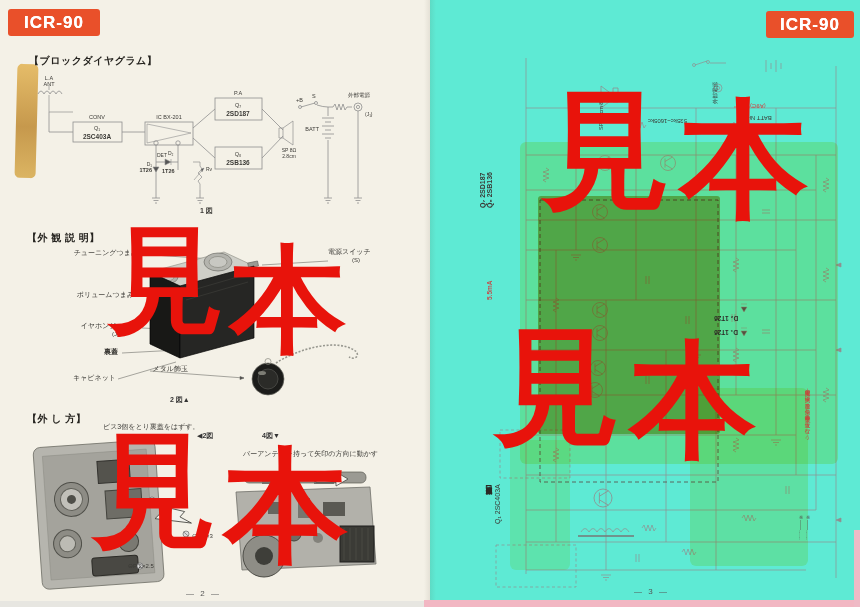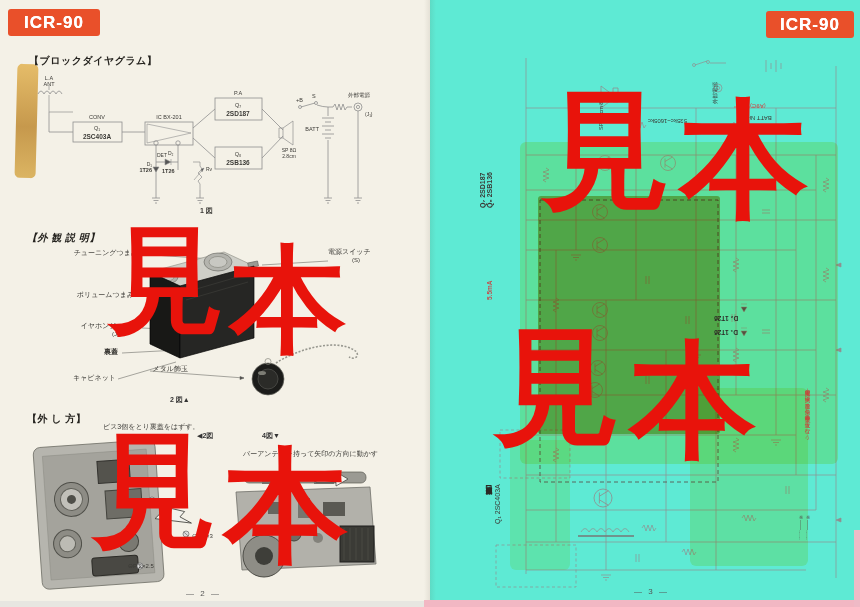--- a/index.html
+++ b/index.html
@@ -122,21 +122,21 @@
       <text x="178" y="95" font-size="5">Rv</text>
       <text x="268" y="26">+B</text>
       <text x="284" y="22">S</text>
       <text x="291" y="55" text-anchor="end">BATT</text>
       <text x="331" y="21" text-anchor="middle">外部電源</text>
       <text x="337" y="40" font-size="5">(J₁)</text>
       <text x="172" y="137" font-size="7" font-weight="bold">1 図</text>
     </g>
   </svg>
 
-  <div class="sec" style="left:27px;top:231px;font-style:italic;">【外 観 説 明】</div>
+  <div class="sec" style="left:27px;top:231px;">【外 観 説 明】</div>
 
   <svg style="left:28px;top:240px;" width="402" height="168" viewBox="0 0 402 168">
     <g stroke="#6f6f69" stroke-width="0.6" fill="none">
       <path d="M112,14 L183,19"></path>
       <path d="M108,56 L135,39"></path>
       <path d="M114,88 L156,90"></path>
       <path d="M94,113 L150,110"></path>
       <path d="M90,139 L148,122"></path>
       <path d="M300,21 L234,25"></path>
       <path d="M122,131 L216,138"></path>

